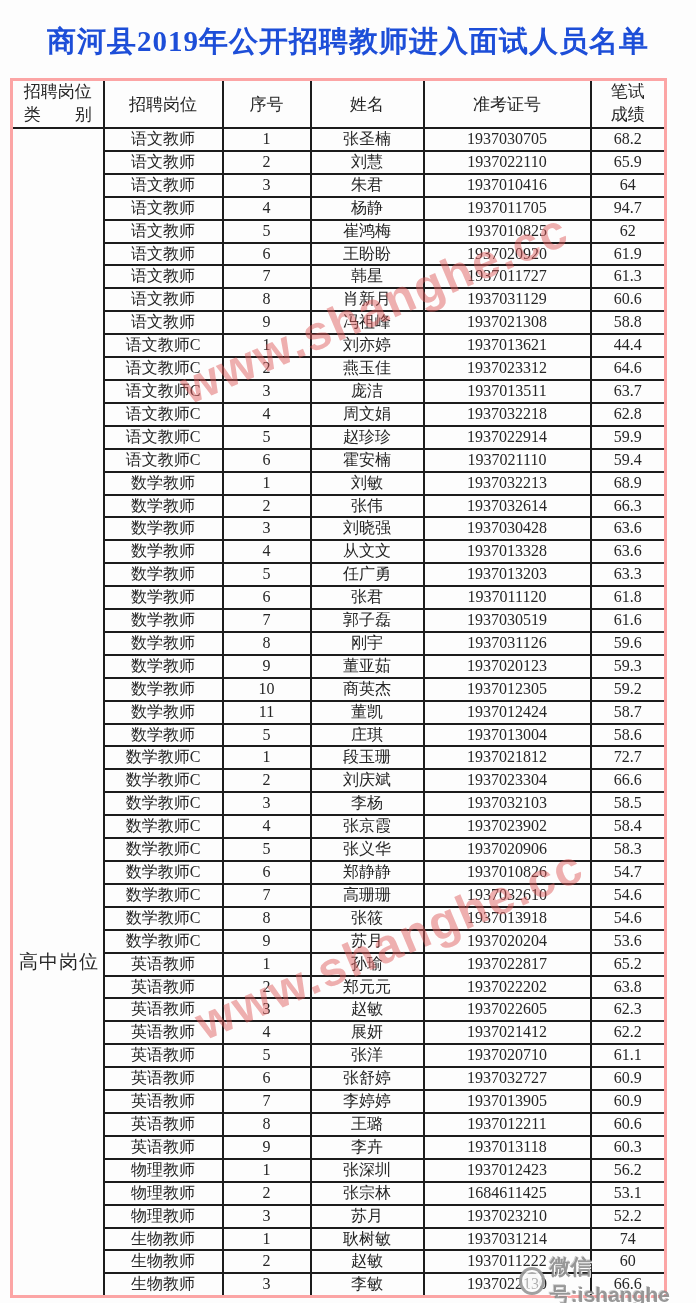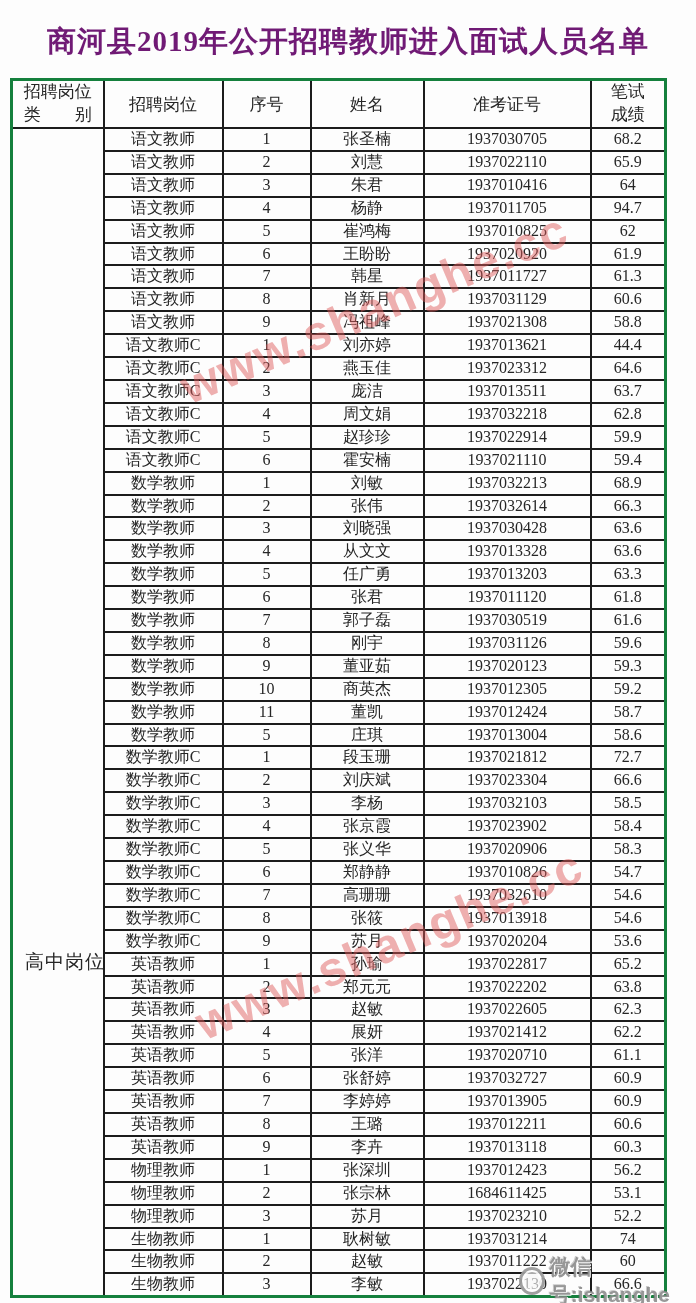--- a/index.html
+++ b/index.html
@@ -6,46 +6,46 @@
   .page{
     position:relative;
     width:696px;height:1303px;
     background:#fdfdfd;
     overflow:hidden;
     font-family:"Liberation Serif","DejaVu Serif",serif;
   }
   .title{
     position:absolute;top:22px;left:0;width:100%;
     margin:0;text-align:center;
-    font-size:29px;font-weight:bold;color:#701a75;
+    font-size:29px;font-weight:bold;color:#1d4ed8;
     letter-spacing:1px;
   }
   table.list{
     position:absolute;left:10px;top:78px;
     width:654px;
     border-collapse:collapse;table-layout:fixed;
-    border:3px solid #15803d;
+    border:3px solid #fca5a5;
   }
   .list th,.list td{
     border:2px solid #1c1c1c;
     text-align:center;vertical-align:middle;
     padding:0;color:#262626;
     white-space:nowrap;overflow:hidden;
   }
   .list thead th{
     height:46px;font-size:17px;font-weight:normal;
   }
   .hl{display:block;line-height:1.35;}
   .list tbody td{
     height:20.9px;line-height:20.9px;font-size:16px;font-weight:normal;
   }
   .cat-cell{background:#fdfdfd;}
   .cat-label{
     position:absolute;left:13px;top:949px;width:92px;
-    text-align:right;font-size:19px;color:#262626;
+    text-align:center;font-size:19px;color:#262626;
     letter-spacing:1px;
   }
   .wm{
     position:absolute;
     font-family:"Liberation Sans","DejaVu Sans",sans-serif;
     font-weight:bold;font-size:48px;letter-spacing:2px;
     color:rgba(222,90,90,0.48);
     transform:rotate(-23deg);transform-origin:0 50%;
     white-space:nowrap;pointer-events:none;
   }

